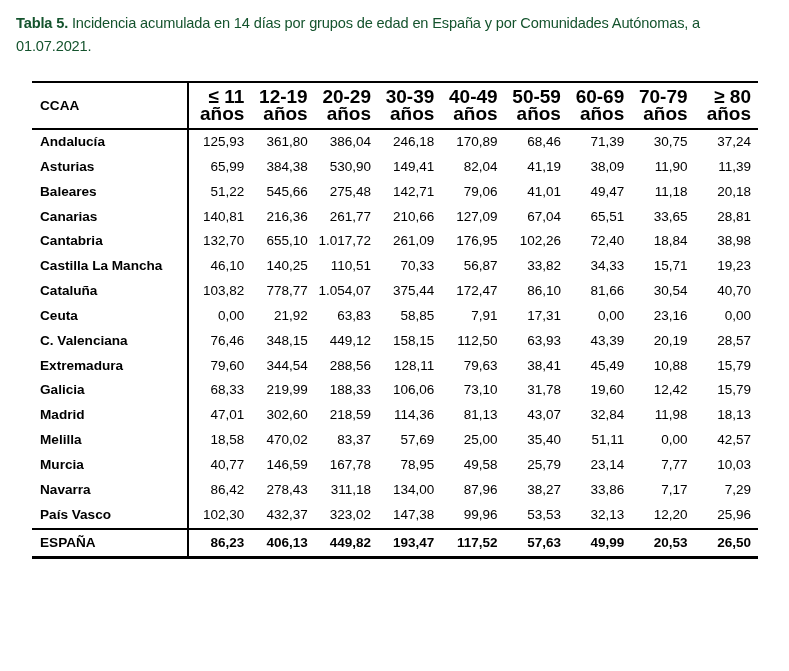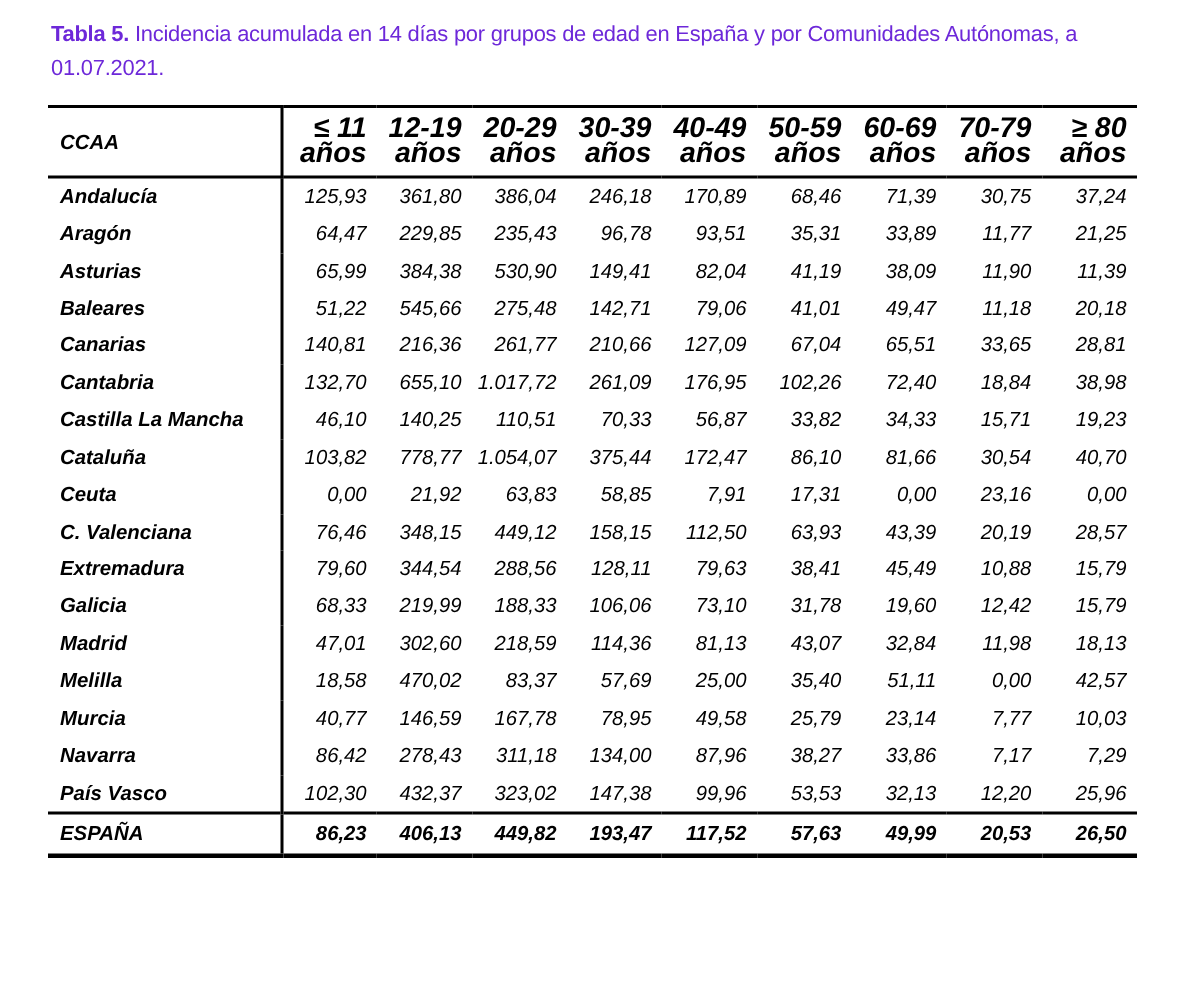--- a/index.html
+++ b/index.html
@@ -20,42 +20,41 @@
   .page {
     position: relative;
     width: 789px;
     height: 671px;
     box-sizing: border-box;
   }
 
   
   .caption {
     position: absolute;
-    left: 34px;
+    left: 16px;
     top: 12px;
     width: 712px;
     font-size: 14.6px;
     line-height: 23px;
-    color: #6d28d9;
+    color: #14532d;
     letter-spacing: -0.15px;
   }
   .caption .caption-label {
     font-weight: bold;
   }
   .caption .caption-text {
     font-weight: normal;
   }
 
   
   .table-wrap {
     position: absolute;
     left: 32px;
-    top: 70px;
+    top: 81px;
     width: 726px;
-    font-style: italic;
   }
 
   table.data-table {
     border-collapse: collapse;
     width: 726px;
     table-layout: fixed;
     font-size: 13.4px;
   }
 
   table.data-table col.c-name  { width: 156px; }
@@ -196,32 +195,20 @@
             <td class="cell-name">Andalucía</td>
             <td class="cell-num">125,93</td>
             <td class="cell-num">361,80</td>
             <td class="cell-num">386,04</td>
             <td class="cell-num">246,18</td>
             <td class="cell-num">170,89</td>
             <td class="cell-num">68,46</td>
             <td class="cell-num">71,39</td>
             <td class="cell-num">30,75</td>
             <td class="cell-num">37,24</td>
-          </tr>
-          <tr class="data-row">
-            <td class="cell-name">Aragón</td>
-            <td class="cell-num">64,47</td>
-            <td class="cell-num">229,85</td>
-            <td class="cell-num">235,43</td>
-            <td class="cell-num">96,78</td>
-            <td class="cell-num">93,51</td>
-            <td class="cell-num">35,31</td>
-            <td class="cell-num">33,89</td>
-            <td class="cell-num">11,77</td>
-            <td class="cell-num">21,25</td>
           </tr>
           <tr class="data-row">
             <td class="cell-name">Asturias</td>
             <td class="cell-num">65,99</td>
             <td class="cell-num">384,38</td>
             <td class="cell-num">530,90</td>
             <td class="cell-num">149,41</td>
             <td class="cell-num">82,04</td>
             <td class="cell-num">41,19</td>
             <td class="cell-num">38,09</td>

